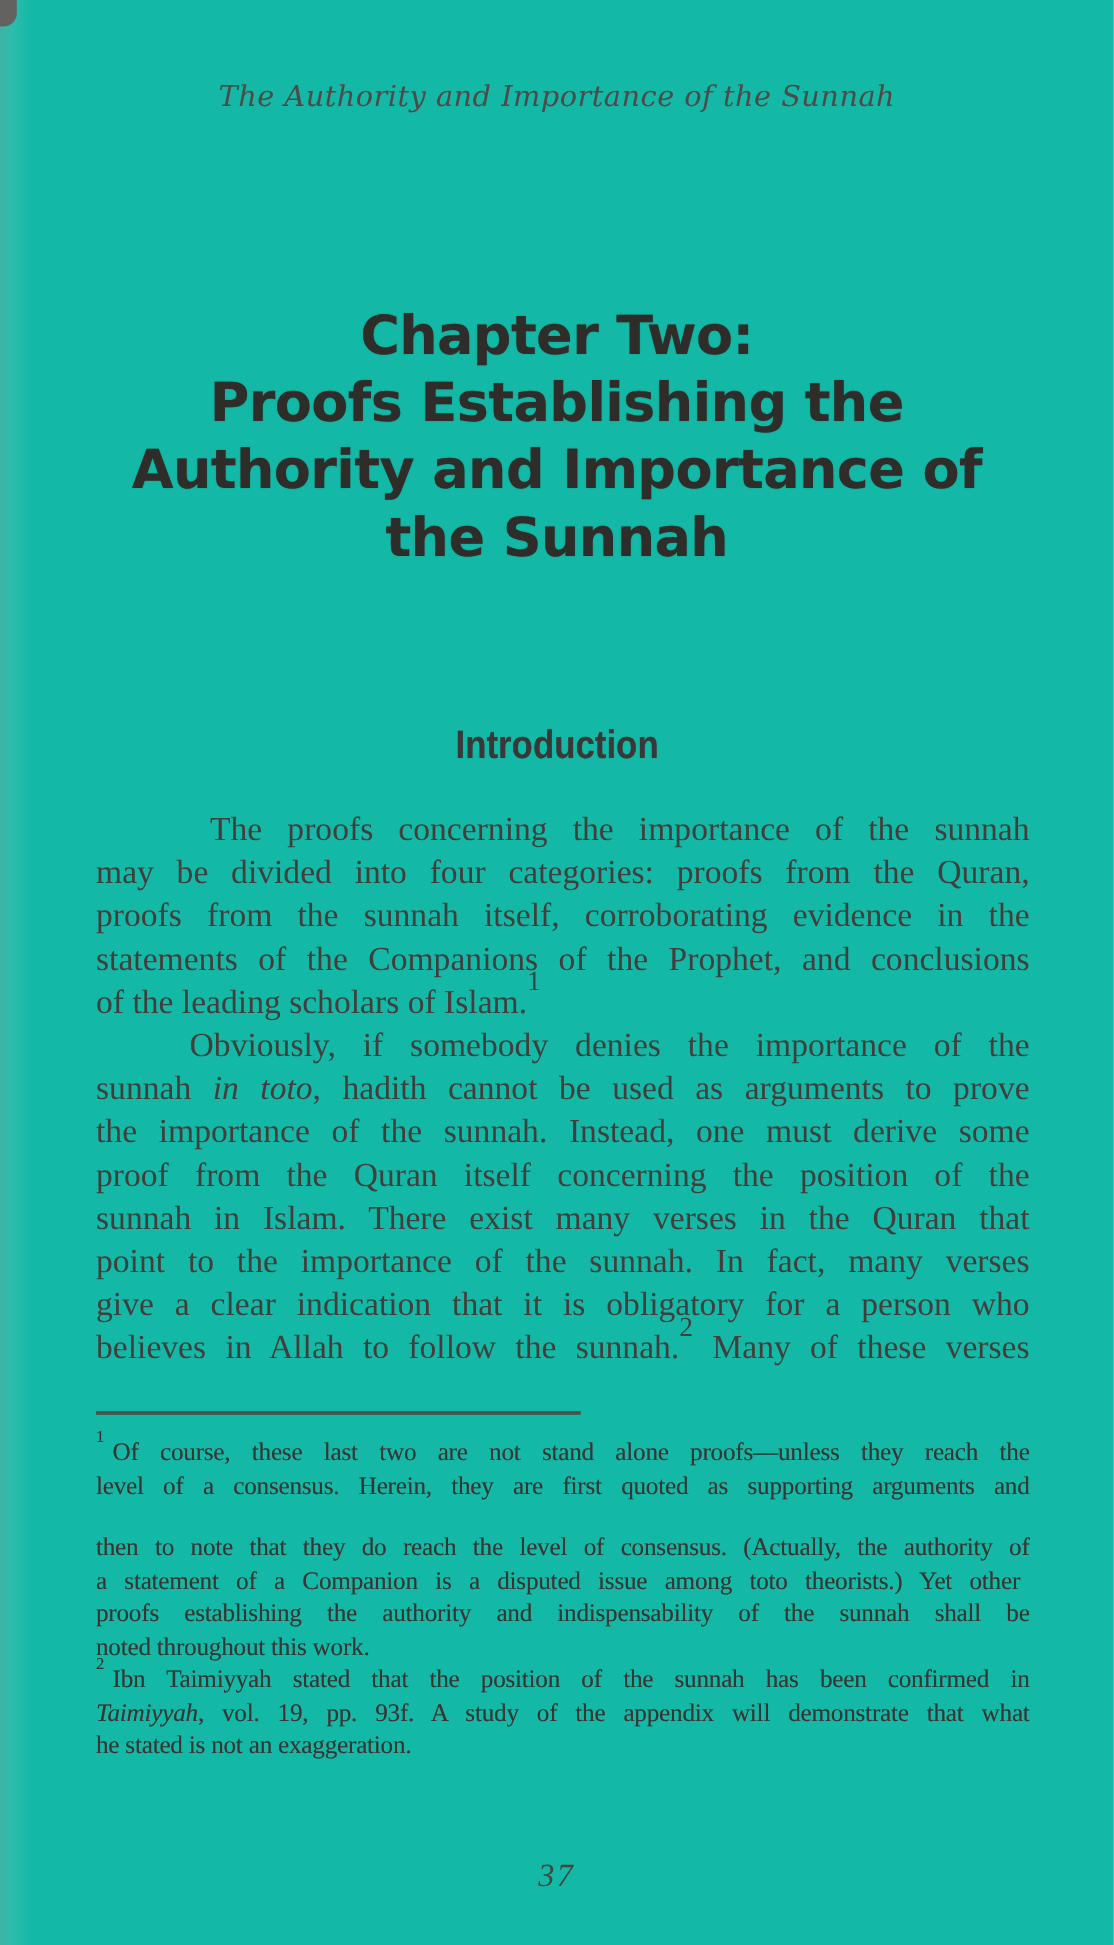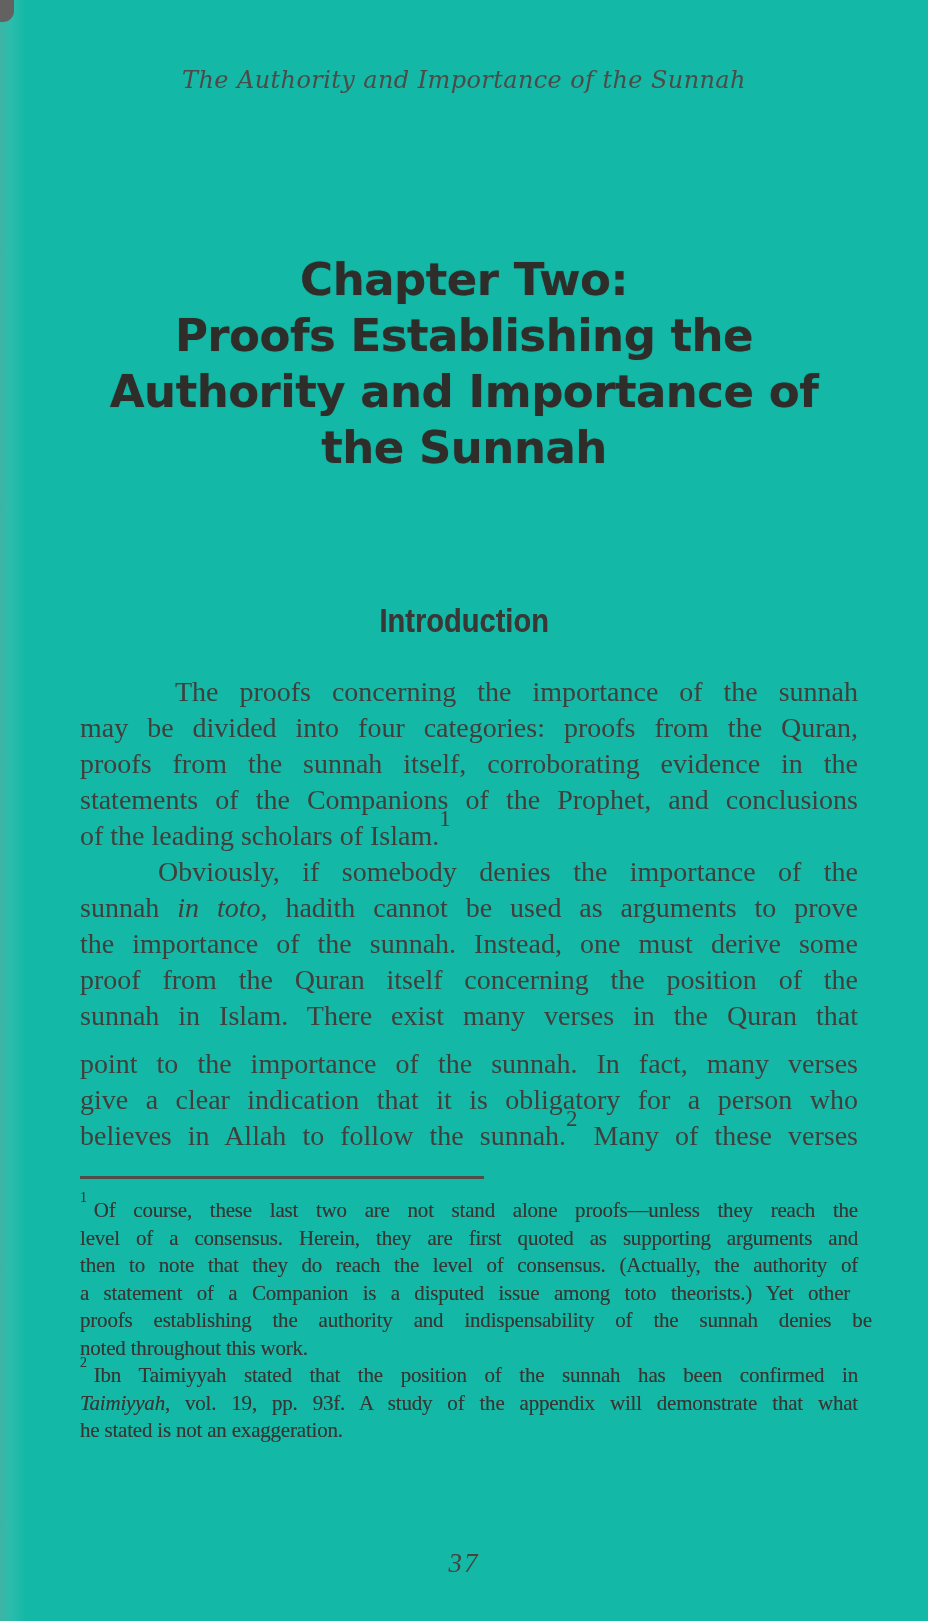--- a/index.html
+++ b/index.html
@@ -134,34 +134,34 @@
     <div class="bline j" style="word-spacing: 11.9722px;"><span class="m">may be divided into four categories: proofs from the Quran,</span></div>
     <div class="bline j" style="word-spacing: 13.9551px;"><span class="m">proofs from the sunnah itself, corroborating evidence in the</span></div>
     <div class="bline j" style="word-spacing: 10.0547px;"><span class="m">statements of the Companions of the Prophet, and conclusions</span></div>
     <div class="bline"><span class="m"><span>of the leading scholars of Islam.</span><sup class="bref">1</sup></span></div>
 
     <div class="bline j ind78" style="word-spacing: 15.3884px;"><span class="m">Obviously, if somebody denies the importance of the</span></div>
     <div class="bline j" style="word-spacing: 10.8969px;"><span class="m"><span>sunnah </span><span class="it">in toto</span><span>, hadith cannot be used as arguments to prove</span></span></div>
     <div class="bline j" style="word-spacing: 11.0208px;"><span class="m">the importance of the sunnah. Instead, one must derive some</span></div>
     <div class="bline j" style="word-spacing: 14.8212px;"><span class="m">proof from the Quran itself concerning the position of the</span></div>
     <div class="bline j" style="word-spacing: 11.9891px;"><span class="m">sunnah in Islam. There exist many verses in the Quran that</span></div>
-    <div class="bline j" style="word-spacing: 12.0188px; margin-top: 12px;"><span class="m">point to the importance of the sunnah. In fact, many verses</span></div>
+    <div class="bline j" style="word-spacing: 12.0188px;"><span class="m">point to the importance of the sunnah. In fact, many verses</span></div>
     <div class="bline j" style="word-spacing: 10.4318px;"><span class="m">give a clear indication that it is obligatory for a person who</span></div>
     <div class="bline j" style="word-spacing: 9.07656px;"><span class="m"><span>believes in Allah to follow the sunnah.</span><sup class="bref">2</sup><span> Many of these verses</span></span></div>
   </div>
 
   <div class="footnote-rule"></div>
 
   <div class="footnotes-block">
 
     <div class="fline j" style="word-spacing: 12.7773px;"><span class="m"><sup class="fnm">1</sup><span>Of course, these last two are not stand alone proofs—unless they reach the</span></span></div>
     <div class="fline j" style="word-spacing: 11.0716px;"><span class="m">level of a consensus. Herein, they are first quoted as supporting arguments and</span></div>
-    <div class="fline j" style="word-spacing: 8.70201px;"><span class="m">then to note that they do reach the level of consensus. (Actually, the authority of</span></div>
+    <div class="fline j" style="word-spacing: 8.70201px; margin-top: 24px;"><span class="m">then to note that they do reach the level of consensus. (Actually, the authority of</span></div>
     <div class="fline j" style="word-spacing: 9.4375px;"><span class="m">a statement of a Companion is a disputed issue among toto theorists.) Yet other</span></div>
-    <div class="fline j" style="word-spacing: 16px;"><span class="m">proofs establishing the authority and indispensability of the sunnah denies be</span></div>
+    <div class="fline j" style="word-spacing: 16px;"><span class="m">proofs establishing the authority and indispensability of the sunnah shall be</span></div>
     <div class="fline"><span class="m">noted throughout this work.</span></div>
 
     <div class="fline j" style="word-spacing: 12.6849px;"><span class="m"><sup class="fnm">2</sup><span>Ibn Taimiyyah stated that the position of the sunnah has been confirmed in</span></span></div>
     <div class="fline j" style="word-spacing: 9.97236px;"><span class="m"><span class="it">Taimiyyah</span><span>, vol. 19, pp. 93f. A study of the appendix will demonstrate that what</span></span></div>
     <div class="fline"><span class="m">he stated is not an exaggeration.</span></div>
   </div>
 
   <div class="page-number">37</div>
 
 </div>

